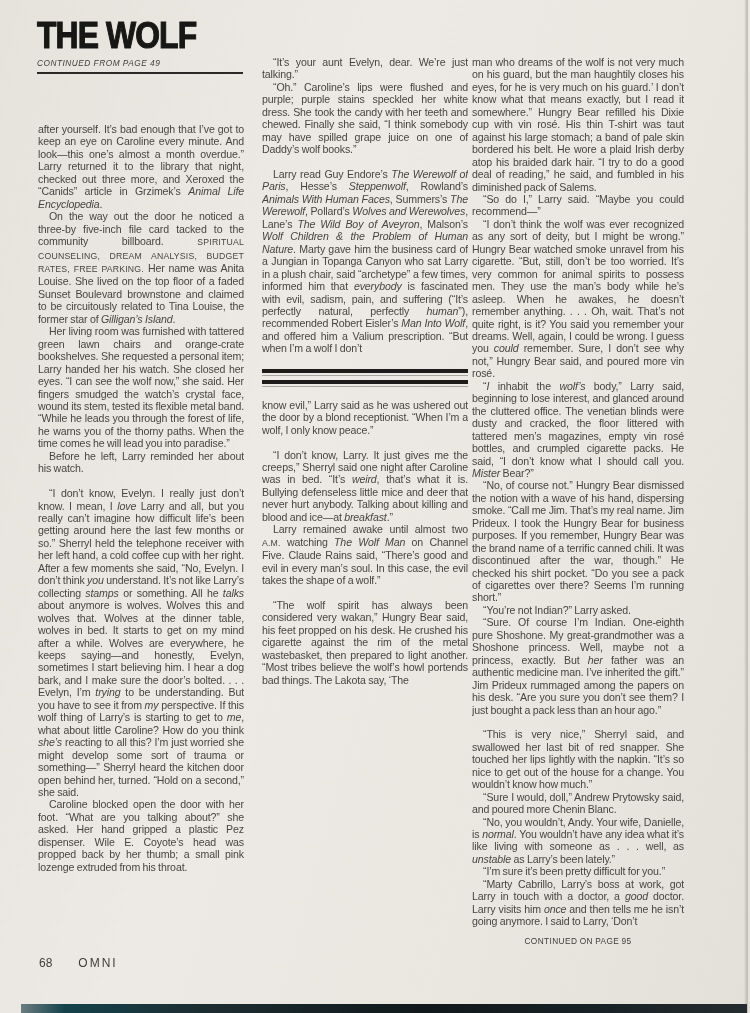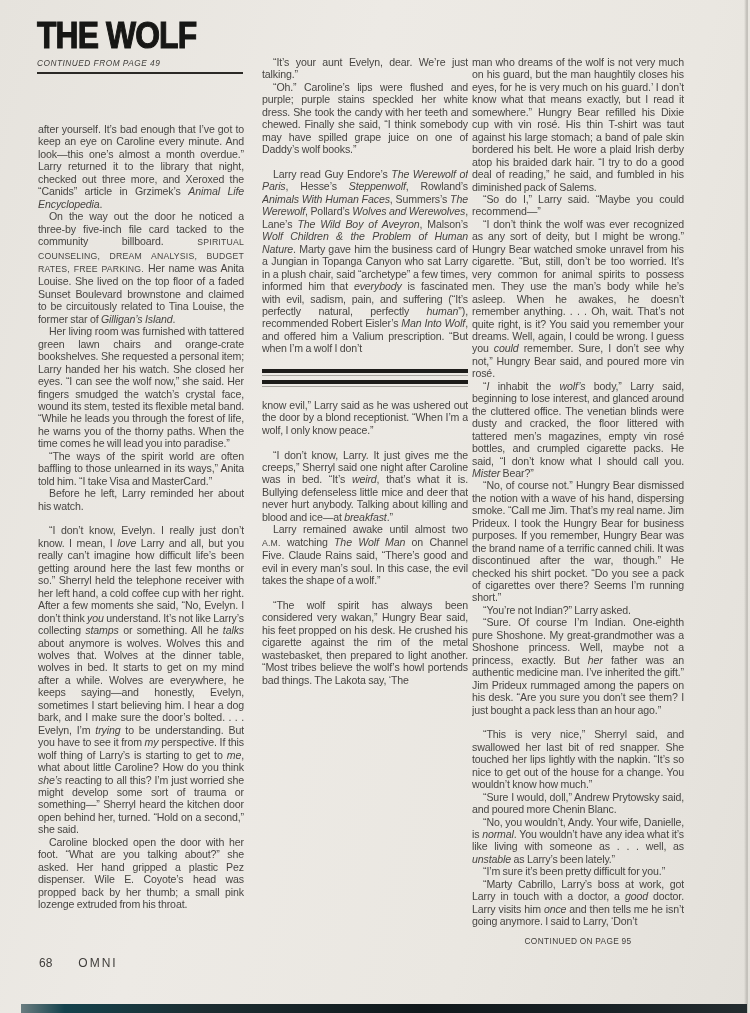--- a/index.html
+++ b/index.html
@@ -67,21 +67,20 @@
   <header class="article-header">
     <h1 class="article-title">THE WOLF</h1>
     <div class="continued-from">CONTINUED FROM PAGE 49</div>
     <div class="header-rule"></div>
   </header>
 
   <div class="col col1" id="col-0">
       <p class="">after yourself. It’s bad enough that I’ve got to keep an eye on Caroline every minute. And look—this one’s almost a month overdue.” Larry returned it to the library that night, checked out three more, and Xeroxed the “Canids” article in Grzimek’s <i>Animal Life Encyclopedia</i>.</p>
       <p class="indent ">On the way out the door he noticed a three-by five-inch file card tacked to the community billboard. <span class="sc">SPIRITUAL COUNSELING, DREAM ANALYSIS, BUDGET RATES, FREE PARKING.</span> Her name was Anita Louise. She lived on the top floor of a faded Sunset Boulevard brownstone and claimed to be circuitously related to Tina Louise, the former star of <i>Gilligan’s Island</i>.</p>
       <p class="indent ">Her living room was furnished with tattered green lawn chairs and orange-crate bookshelves. She requested a personal item; Larry handed her his watch. She closed her eyes. “I can see the wolf now,” she said. Her fingers smudged the watch’s crystal face, wound its stem, tested its flexible metal band. “While he leads you through the forest of life, he warns you of the thorny paths. When the time comes he will lead you into paradise.”</p>
-      <p class="indent ">“The ways of the spirit world are often baffling to those unlearned in its ways,” Anita told him. “I take Visa and MasterCard.”</p>
       <p class="indent ">Before he left, Larry reminded her about his watch.</p>
       <p class="indent space ">“I don’t know, Evelyn. I really just don’t know. I mean, I <i>love</i> Larry and all, but you really can’t imagine how difficult life’s been getting around here the last few months or so.” Sherryl held the telephone receiver with her left hand, a cold coffee cup with her right. After a few moments she said, “No, Evelyn. I don’t think <i>you</i> understand. It’s not like Larry’s collecting <i>stamps</i> or something. All he <i>talks</i> about anymore is wolves. Wolves this and wolves that. Wolves at the dinner table, wolves in bed. It starts to get on my mind after a while. Wolves are everywhere, he keeps saying—and honestly, Evelyn, sometimes I start believing him. I hear a dog bark, and I make sure the door’s bolted. . . . Evelyn, I’m <i>trying</i> to be understanding. But you have to see it from <i>my</i> perspective. If this wolf thing of Larry’s is starting to get to <i>me</i>, what about little Caroline? How do you think <i>she’s</i> reacting to all this? I’m just worried she might develop some sort of trauma or something—” Sherryl heard the kitchen door open behind her, turned. “Hold on a second,” she said.</p>
       <p class="indent ">Caroline blocked open the door with her foot. “What are you talking about?” she asked. Her hand gripped a plastic Pez dispenser. Wile E. Coyote’s head was propped back by her thumb; a small pink lozenge extruded from his throat.</p>
     </div>
   <div class="col col2" id="col-1">
       <p class="indent ">“It’s your aunt Evelyn, dear. We’re just talking.”</p>
       <p class="indent ">“Oh.” Caroline’s lips were flushed and purple; purple stains speckled her white dress. She took the candy with her teeth and chewed. Finally she said, “I think somebody may have spilled grape juice on one of Daddy’s wolf books.”</p>
       <p class="indent space ">Larry read Guy Endore’s <i>The Werewolf of Paris</i>, Hesse’s <i>Steppenwolf</i>, Rowland’s <i>Animals With Human Faces</i>, Summers’s <i>The Werewolf</i>, Pollard’s <i>Wolves and Werewolves</i>, Lane’s <i>The Wild Boy of Aveyron</i>, Malson’s <i>Wolf Children &amp; the Problem of Human Nature</i>. Marty gave him the business card of a Jungian in Topanga Canyon who sat Larry in a plush chair, said “archetype” a few times, informed him that <i>everybody</i> is fascinated with evil, sadism, pain, and suffering (“It’s perfectly natural, perfectly <i>human</i>”), recommended Robert Eisler’s <i>Man Into Wolf</i>, and offered him a Valium prescription. “But when I’m a wolf I don’t</p>
       <div class="qrule above">
         <div class="qrule-thick"></div>

